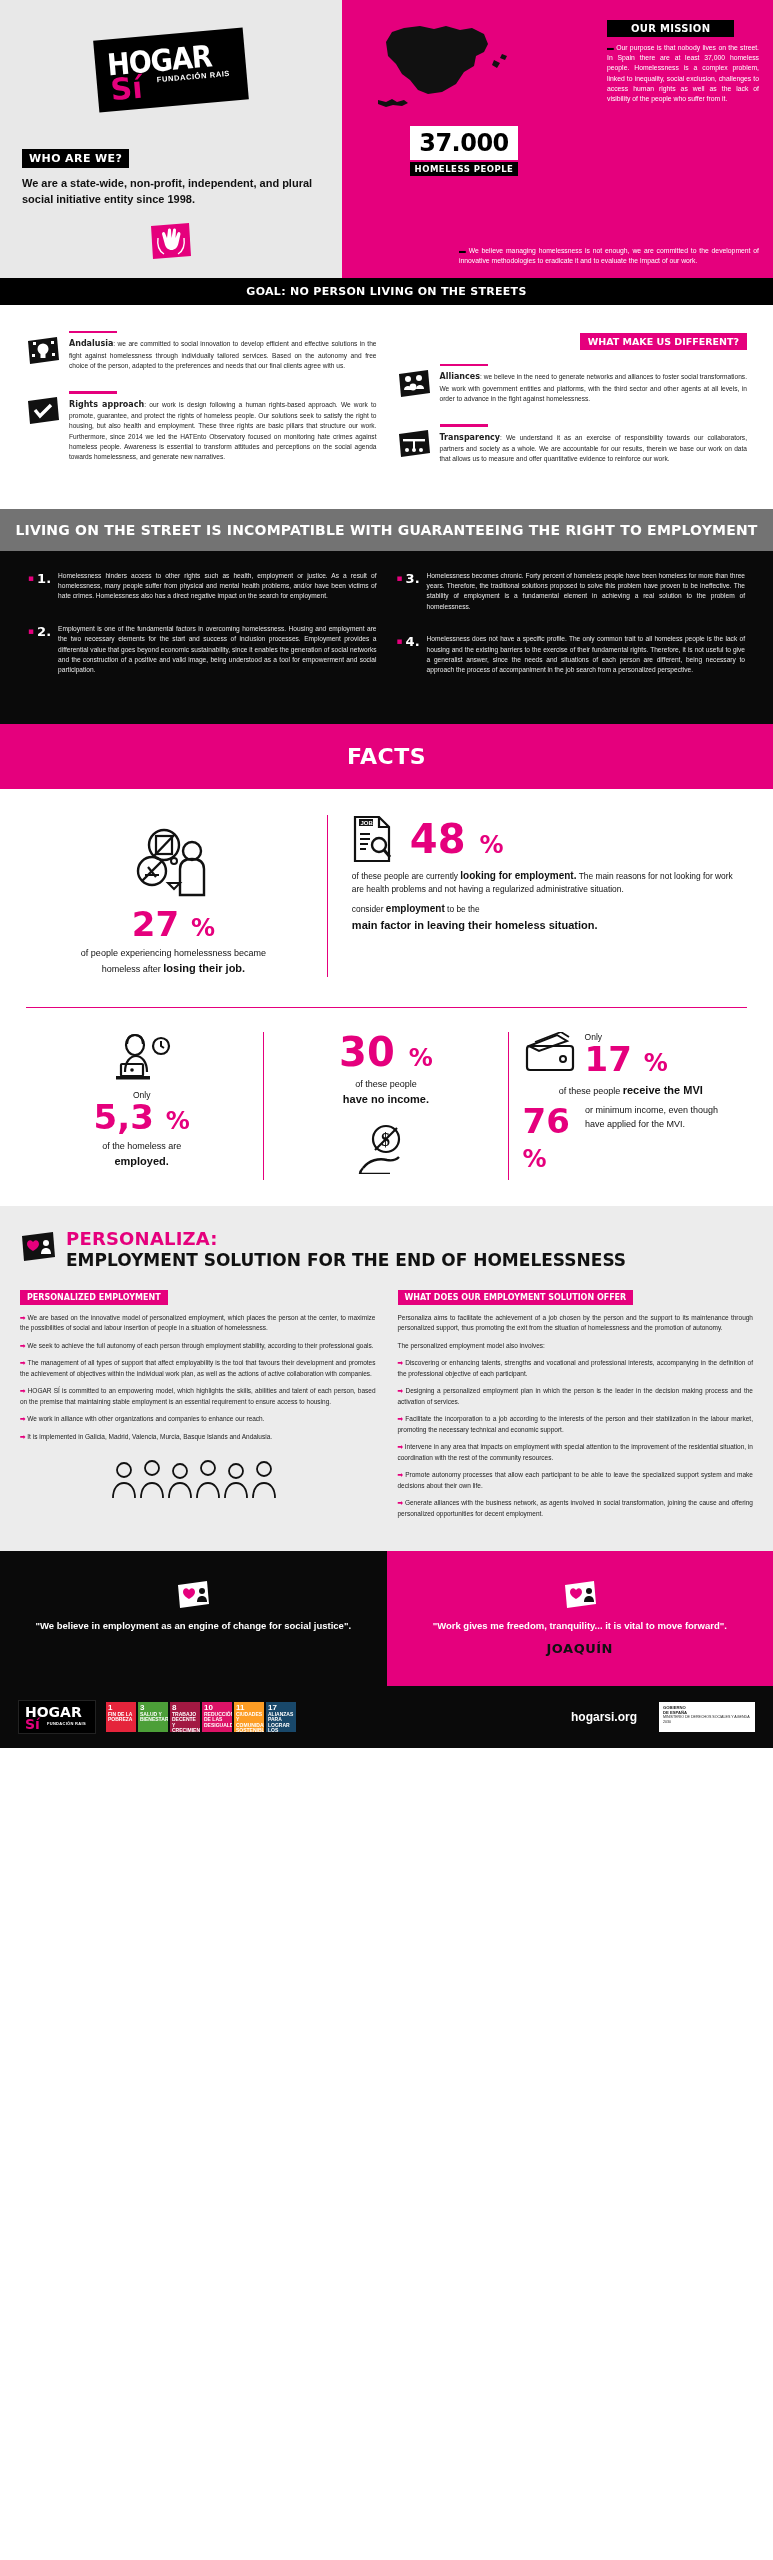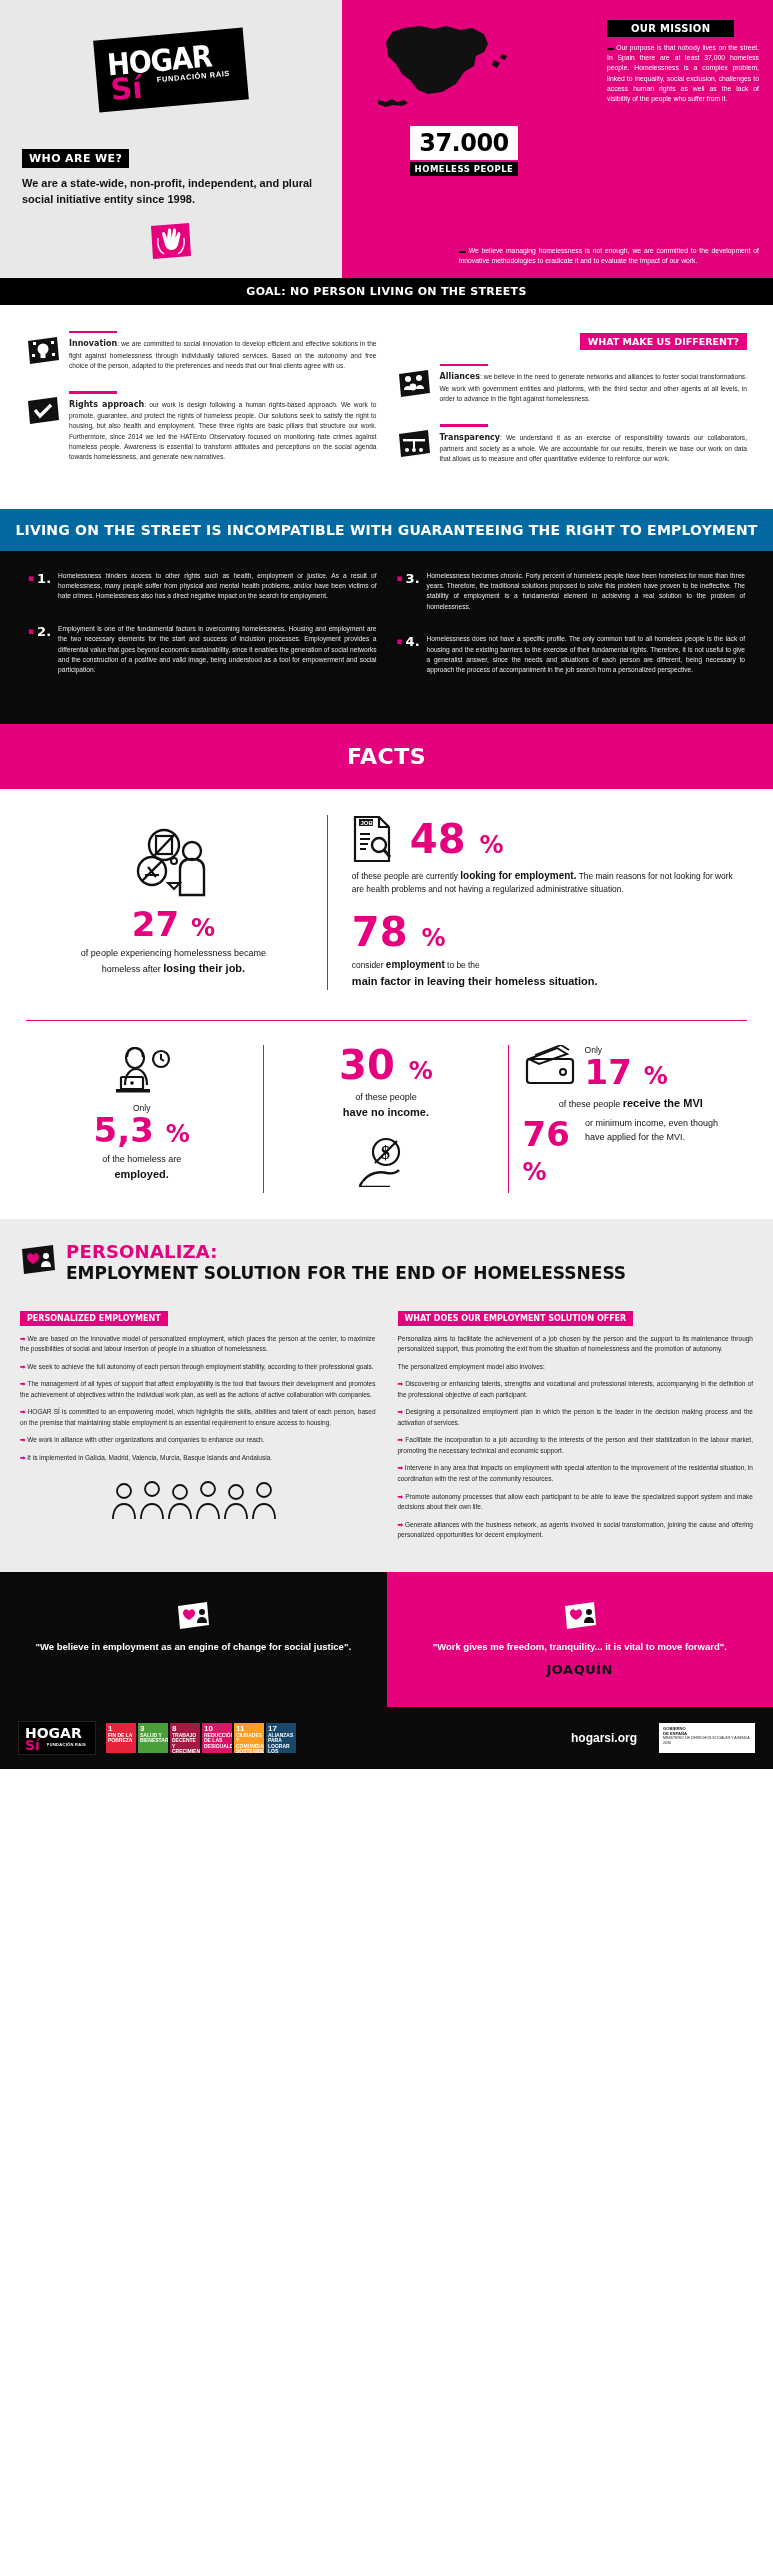--- a/index.html
+++ b/index.html
@@ -66,21 +66,21 @@
                 font-weight: 900; font-size: 9.5px; padding: 3px 8px;
                 font-family: "DejaVu Sans", sans-serif; }
   .val-item { display: flex; gap: 9px; margin-bottom: 20px; }
   .val-icon { width: 34px; height: 28px; flex: 0 0 34px; margin-top: 6px; }
   .val-body { flex: 1; }
   .val-rule { width: 48px; height: 2.5px; background: #e5007d; margin-bottom: 5px; }
   .val-text { font-size: 6.6px; line-height: 1.55; text-align: justify; color: #222; }
   .val-text b.name { font-family: "DejaVu Sans", sans-serif; font-weight: 900; font-size: 8px; }
 
   
-  .pink-banner { background: #0369a1; color: #fff; text-align: center;
+  .pink-banner { background: #737373; color: #fff; text-align: center;
                  font-family: "DejaVu Sans", sans-serif; font-weight: 900;
                  font-size: 14px; padding: 13px 0; letter-spacing: .2px; }
   .black-sec { background: #0a0a0a; padding: 20px 18px 26px 18px; display: flex; }
   .black-col { width: 50%; padding: 0 10px; }
   .pt { display: flex; gap: 7px; margin-bottom: 22px; }
   .pt-num { color: #fff; font-family: "DejaVu Sans", sans-serif; font-weight: 900;
             font-size: 13px; flex: 0 0 auto; }
   .pt-num:before { content: "▪"; color: #e5007d; font-size: 9px; margin-right: 3px; vertical-align: 2px; }
   .pt-text { color: #e9e9e9; font-size: 6.6px; line-height: 1.58; text-align: justify; }
 
@@ -105,21 +105,21 @@
 
   .facts2 { display: flex; padding: 4px 20px 26px 20px; background: #fff; }
   .f2col { width: 33.33%; padding: 0 14px; text-align: center; }
   .f2col.b1 { border-right: 1.5px solid #e5007d; }
   .f2col.b2 { border-right: 1.5px solid #e5007d; }
   .only { font-size: 8.5px; color: #111; }
   .icon-lg { width: 62px; height: 52px; margin: 0 auto 6px auto; display: block; }
 
   
   .pers { background: #ececec; padding: 22px 20px 24px 20px; }
-  .pers-head { display: flex; gap: 10px; align-items: flex-start; margin-bottom: 24px; }
+  .pers-head { display: flex; gap: 10px; align-items: flex-start; margin-bottom: 16px; }
   .pers-icon { width: 36px; height: 30px; flex: 0 0 36px; margin-top: 4px; }
   .pers-t1 { color: #e5007d; font-family: "DejaVu Sans", sans-serif;
              font-weight: 900; font-size: 18px; letter-spacing: .2px; }
   .pers-t2 { color: #111; font-family: "DejaVu Sans", sans-serif;
              font-weight: 900; font-size: 17px; margin-top: 1px; }
   .pers-cols { display: flex; gap: 22px; justify-content: space-between; }
   .pers-col { width: 50%; }
   .pcap { display: inline-block; background: #e5007d; color: #fff; font-weight: 900;
           font-size: 8px; padding: 3px 7px; margin-bottom: 8px;
           font-family: "DejaVu Sans", sans-serif; }
@@ -207,21 +207,21 @@
     <div class="values-col">
       <div class="val-item">
         <svg class="val-icon" viewBox="0 0 34 28">
           <path fill="#111" d="M2 4 L31 0 L33 23 L4 27 Z"></path>
           <circle cx="17" cy="12" r="5.5" fill="#fff"></circle>
           <rect x="14.5" y="17" width="5" height="4" fill="#fff"></rect>
           <path fill="#fff" d="M7 5h3v3H7z M25 4h3v3h-3z M6 17h3v3H6z M26 16h3v3h-3z"></path>
         </svg>
         <div class="val-body">
           <div class="val-rule"></div>
-          <div class="val-text"><b class="name">Innovation</b><span>: we are committed to social innovation to develop efficient and effective solutions in the fight against homelessness through individually tailored services. Based on the autonomy and free choice of the person, adapted to the preferences and needs that our final clients agree with us.</span></div>
+          <div class="val-text"><b class="name">Andalusia</b><span>: we are committed to social innovation to develop efficient and effective solutions in the fight against homelessness through individually tailored services. Based on the autonomy and free choice of the person, adapted to the preferences and needs that our final clients agree with us.</span></div>
         </div>
       </div>
       <div class="val-item">
         <svg class="val-icon" viewBox="0 0 34 28">
           <path fill="#111" d="M2 4 L31 0 L33 23 L4 27 Z"></path>
           <path fill="none" stroke="#fff" stroke-width="3.4" d="M9 13 l5 6 11-11"></path>
         </svg>
         <div class="val-body">
           <div class="val-rule"></div>
           <div class="val-text"><b class="name">Rights approach</b><span>: our work is design following a human rights-based approach. We work to promote, guarantee, and protect the rights of homeless people. Our solutions seek to satisfy the right to housing, but also health and employment. These three rights are basic pillars that structure our work. Furthermore, since 2014 we led the HATEnto Observatory focused on monitoring hate crimes against homeless people. Awareness is essential to transform attitudes and perceptions on the social agenda towards homelessness, and generate new narratives.</span></div>
@@ -317,21 +317,20 @@
           <text x="8.5" y="10" font-size="6" fill="#fff" font-family="sans-serif" font-weight="bold">JOB</text>
           <path stroke="#111" stroke-width="2" d="M8 19h10M8 24h10M8 29h8M8 34h6"></path>
           <circle cx="27" cy="30" r="7" fill="none" stroke="#111" stroke-width="2.4"></circle>
           <line x1="32" y1="35" x2="38" y2="42" stroke="#111" stroke-width="3"></line>
         </svg>
         <div class="stat-num" style="font-size:40px"><span>48</span> <span class="pc">%</span></div>
       </div>
       <div class="r-cap">
         <span>of these people are currently </span><b>looking for employment.</b><span> The main reasons for not looking for work are health problems and not having a regularized administrative situation.</span>
       </div>
-      <div class="stat-num" style="font-size:40px;margin-top:16px"><span>78</span> <span class="pc">%</span></div>
       <div class="r-cap">
         <span>consider </span><b>employment</b><span> to be the </span><br><b style="font-size:11px">main factor in leaving their homeless situation.</b>
       </div>
     </div>
   </div>
 
   <hr class="hr-pink">
 
   <div class="facts2">
     <div class="f2col b1">

